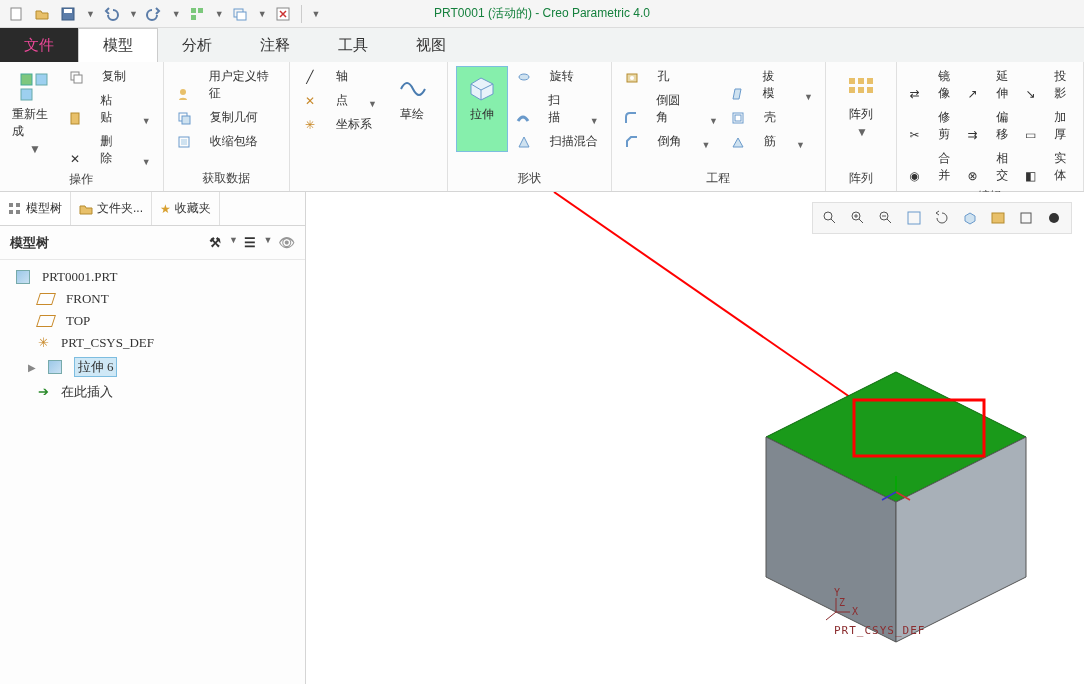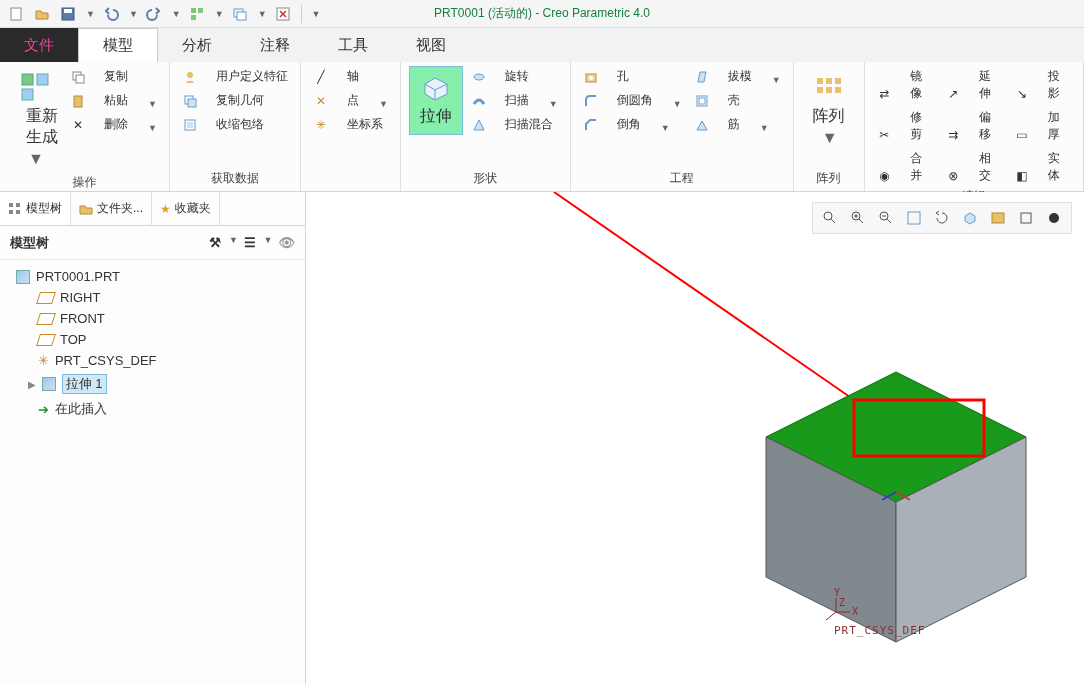--- a/index.html
+++ b/index.html
@@ -15,35 +15,35 @@
 .tab.dark { background:#2a2a2a; color:#ec4899; }
 .tab.active { background:#fff; border-top:1px solid #ccc; border-left:1px solid #ccc; border-right:1px solid #ccc;margin-top:24px; }
 
 .ribbon { height: 130px; background:#fcfcfc; border-bottom:1px solid #d5d5d5; display:flex; }
 .ribgrp { border-right:1px solid #e0e0e0; padding:4px 8px 2px 8px; display:flex; flex-direction:column; justify-content:space-between; }
 .ribgrp .content { display:flex; gap:4px; }
 .ribgrp .lbl { text-align:center; font-size:12px; color:#444; padding:2px 0; }
 .bigbtn { width:54px; display:flex; flex-direction:column; align-items:center; gap:2px; padding:3px; cursor:pointer; border:1px solid transparent; }
 .bigbtn.highlight { background:#86efac; border:1px solid #7dbde0; }
 .bigbtn .ico { width:34px; height:34px; display:flex; align-items:center; justify-content:center; }
-.bigbtn span { font-size:16px; text-align:right; }
+.bigbtn span { font-size:12px; text-align:left; }
 .smallcol { display:flex; flex-direction:column; gap:3px; }
 .smallbtn { display:flex; align-items:flex-end; gap:18px; padding:2px 4px; cursor:pointer; font-size:12px; }
 .smallbtn .si { width:16px; height:16px; display:flex; align-items:center; justify-content:center; }
 .drop { font-size:9px; color:#666; margin-left:2px; }
 
 .body { display:flex; height: calc(684px - 28px - 34px - 130px); }
 .tree-panel { width:306px; background:#fdfdfd; border-right:1px solid #d5d5d5; display:flex; flex-direction:column;text-align:right; }
 .tree-tabs { height:34px; border-bottom:1px solid #d5d5d5; display:flex; align-items:center; }
 .ttab { padding:6px 8px; display:flex; align-items:center; gap:4px; font-size:12px; border-right:1px solid #e0e0e0; cursor:pointer; height:100%; }
 .ttab.active { background:#fff; }
 .tree-head { height:34px; border-bottom:1px solid #e8e8e8; display:flex; align-items:center; justify-content:space-between; padding:0 10px; font-size:13px; font-weight:bold; }
 .tree-tools { display:flex; gap:6px; }
 .tree-body { padding:6px 4px; font-size:13px; }
-.tree-item { display:flex; align-items:center; gap:6px; padding:3px 4px; cursor:pointer; }
+.tree-item { display:flex; align-items:center; gap:12px; padding:3px 4px; cursor:pointer;font-family:Liberation Serif, serif; }
 .tree-item.l1 { padding-left:12px; }
 .tree-item.l2 { padding-left:34px; }
 .tree-item.l2b { padding-left:24px; }
 .tree-item .sel { background:#cfe8f6; padding:0 3px; border:1px solid #7dbde0; }
 .planeico { width:16px; height:12px; border:1.5px solid #c88a2b; transform:skewX(-18deg); }
 .cube-ico { width:14px; height:14px; background:linear-gradient(135deg,#9cc8e8,#c9e1f3); border:1px solid #7aa; }
 
 .canvas { flex:1; position:relative; background:#fff; }
 .view-tools { position:absolute; top:10px; right:12px; display:flex; gap:6px; background:#f7f7f7; padding:4px 6px; border:1px solid #e0e0e0; }
 .vt { width:22px; height:22px; display:flex; align-items:center; justify-content:center; cursor:pointer; }
@@ -210,20 +210,28 @@
           </div>
         <div class="smallbtn">
             <span class="si" style="color:#c88a2b">✕</span>
             <span>点</span>
             <span class="drop">▼</span>
           </div>
         <div class="smallbtn">
             <span class="si" style="color:#c88a2b">✳</span>
             <span>坐标系</span>
           </div>
+      </div>
+      <div class="bigbtn">
+        <div class="ico">
+            <svg width="30" height="24">
+              <path d="M4 14 Q10 2 16 14 T28 14" fill="none" stroke="#4a7cb0" stroke-width="2"></path>
+            </svg>
+          </div>
+        <span>草绘</span>
       </div>
     </div>
   </div>
 
   <div class="ribgrp">
     <div class="content">
       <div class="bigbtn highlight">
         <div class="ico">
             <svg width="34" height="30">
               <path d="M6 12 L16 6 L28 12 L28 22 L16 28 L6 22 Z" fill="#e8f2fa" stroke="#6a9acb"></path>
@@ -429,38 +437,34 @@
         <span style="opacity:.5">👁</span>
       </div>
     </div>
     <div class="tree-body">
       <div class="tree-item l1">
           <span class="cube-ico"></span>
           <span>PRT0001.PRT</span>
         </div>
       <div class="tree-item l2">
           <span class="planeico"></span>
-          <span>RIGHT</span>
-        </div>
-      <div class="tree-item l2">
-          <span class="planeico"></span>
           <span>FRONT</span>
         </div>
       <div class="tree-item l2">
           <span class="planeico"></span>
           <span>TOP</span>
         </div>
       <div class="tree-item l2">
           <span style="color:#c88a2b">✳</span>
           <span>PRT_CSYS_DEF</span>
         </div>
       <div class="tree-item l2b">
           <span style="color:#888;font-size:10px">▶</span>
           <span class="cube-ico"></span>
-          <span class="sel">拉伸 1</span>
+          <span class="sel">拉伸 6</span>
         </div>
       <div class="tree-item l2">
           <span style="color:#2a8a2a">➔</span>
           <span>在此插入</span>
         </div>
     </div>
   </div>
 
   <div class="canvas">
     <div class="view-tools">

